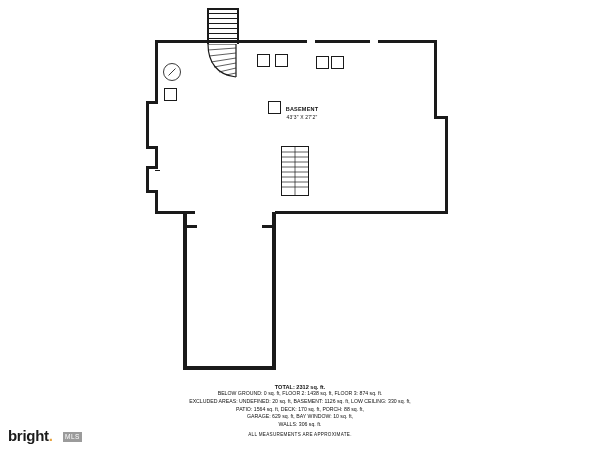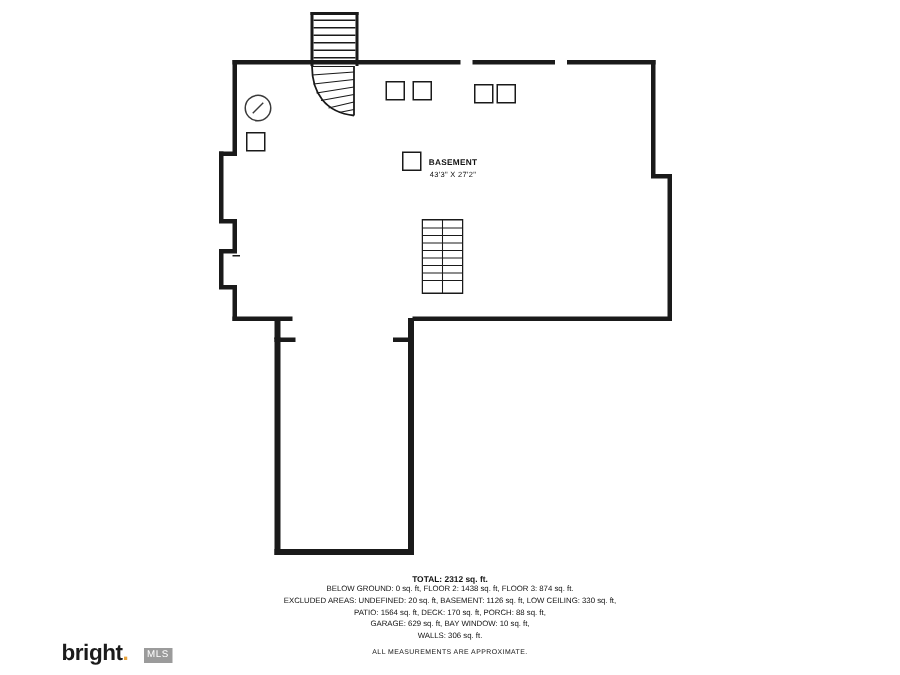--- a/index.html
+++ b/index.html
@@ -37,21 +37,21 @@
     text-align:center;
     color:#111;
   }
   .footer .ln { font-size:5.2px; line-height:1.5; }
   .footer .total { font-weight:bold; font-size:5.6px; }
   .footer .approx { font-size:4.6px; letter-spacing:.3px; margin-top:3px; }
 
   .brand {
     position:absolute;
     left:8px; bottom:7px;
-    display:flex; align-items:flex-end; gap:10px;margin-left:33px;
+    display:flex; align-items:flex-end; gap:10px;
   }
   .brand-name {
     font-size:15px; font-weight:bold; color:#1b1b1b; letter-spacing:-.3px;
     line-height:1;
   }
   .brand-dot { color:#e8a33d; }
   .brand-mls {
     font-size:6.5px; color:#ffffff; background:#9b9b9b;
     padding:1.5px 2.5px; letter-spacing:.4px; line-height:1;
     margin-bottom:1.5px;

